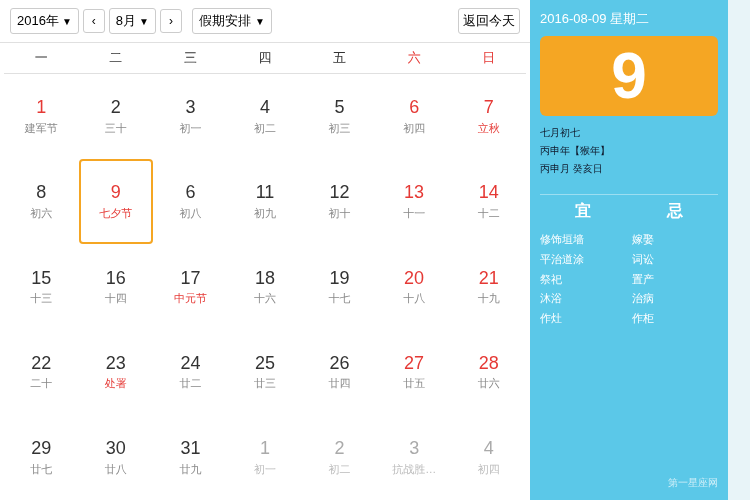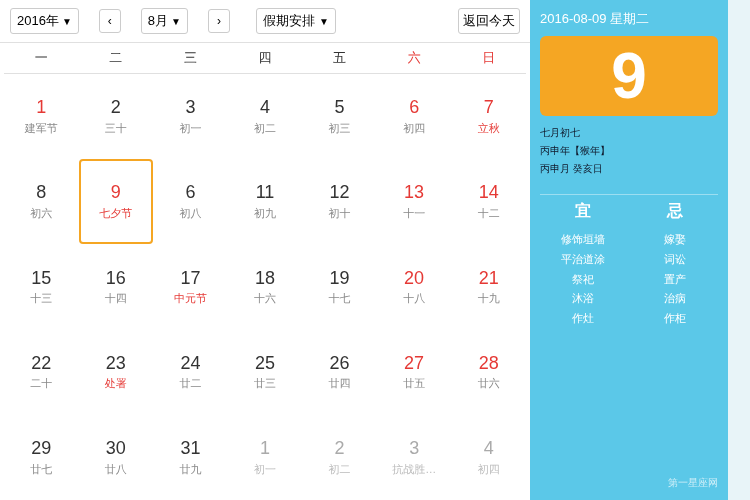--- a/index.html
+++ b/index.html
@@ -16,21 +16,21 @@
       background: #fff;
       display: flex;
       flex-direction: column;
     }
     .toolbar {
       display: flex;
       align-items: center;
       padding: 8px 10px;
       background: #fff;
       border-bottom: 1px solid #e0e0e0;
-      gap: 20px;
+      gap: 4px;
     }
     .year-selector, .month-selector, .schedule-selector {
       display: flex;
       align-items: center;
       border: 1px solid #ccc;
       border-radius: 3px;
       padding: 3px 6px;
       background: #fff;
       cursor: pointer;
       font-size: 13px;
@@ -146,21 +146,21 @@
     .yi-ji {
       display: grid;
       grid-template-columns: 1fr 1fr;
       gap: 6px;
       margin-bottom: 8px;
     }
     .yi-items, .ji-items {
       font-size: 11px;
       color: #fff;
       line-height: 1.8;
-      text-align: center;
+      text-align: left;
     }
     .watermark {
       font-size: 10px;
       color: rgba(255,255,255,0.7);
       text-align: right;
       margin-top: auto;
     }
     .divider-line {
       border: none;
       border-top: 1px solid rgba(255,255,255,0.4);

